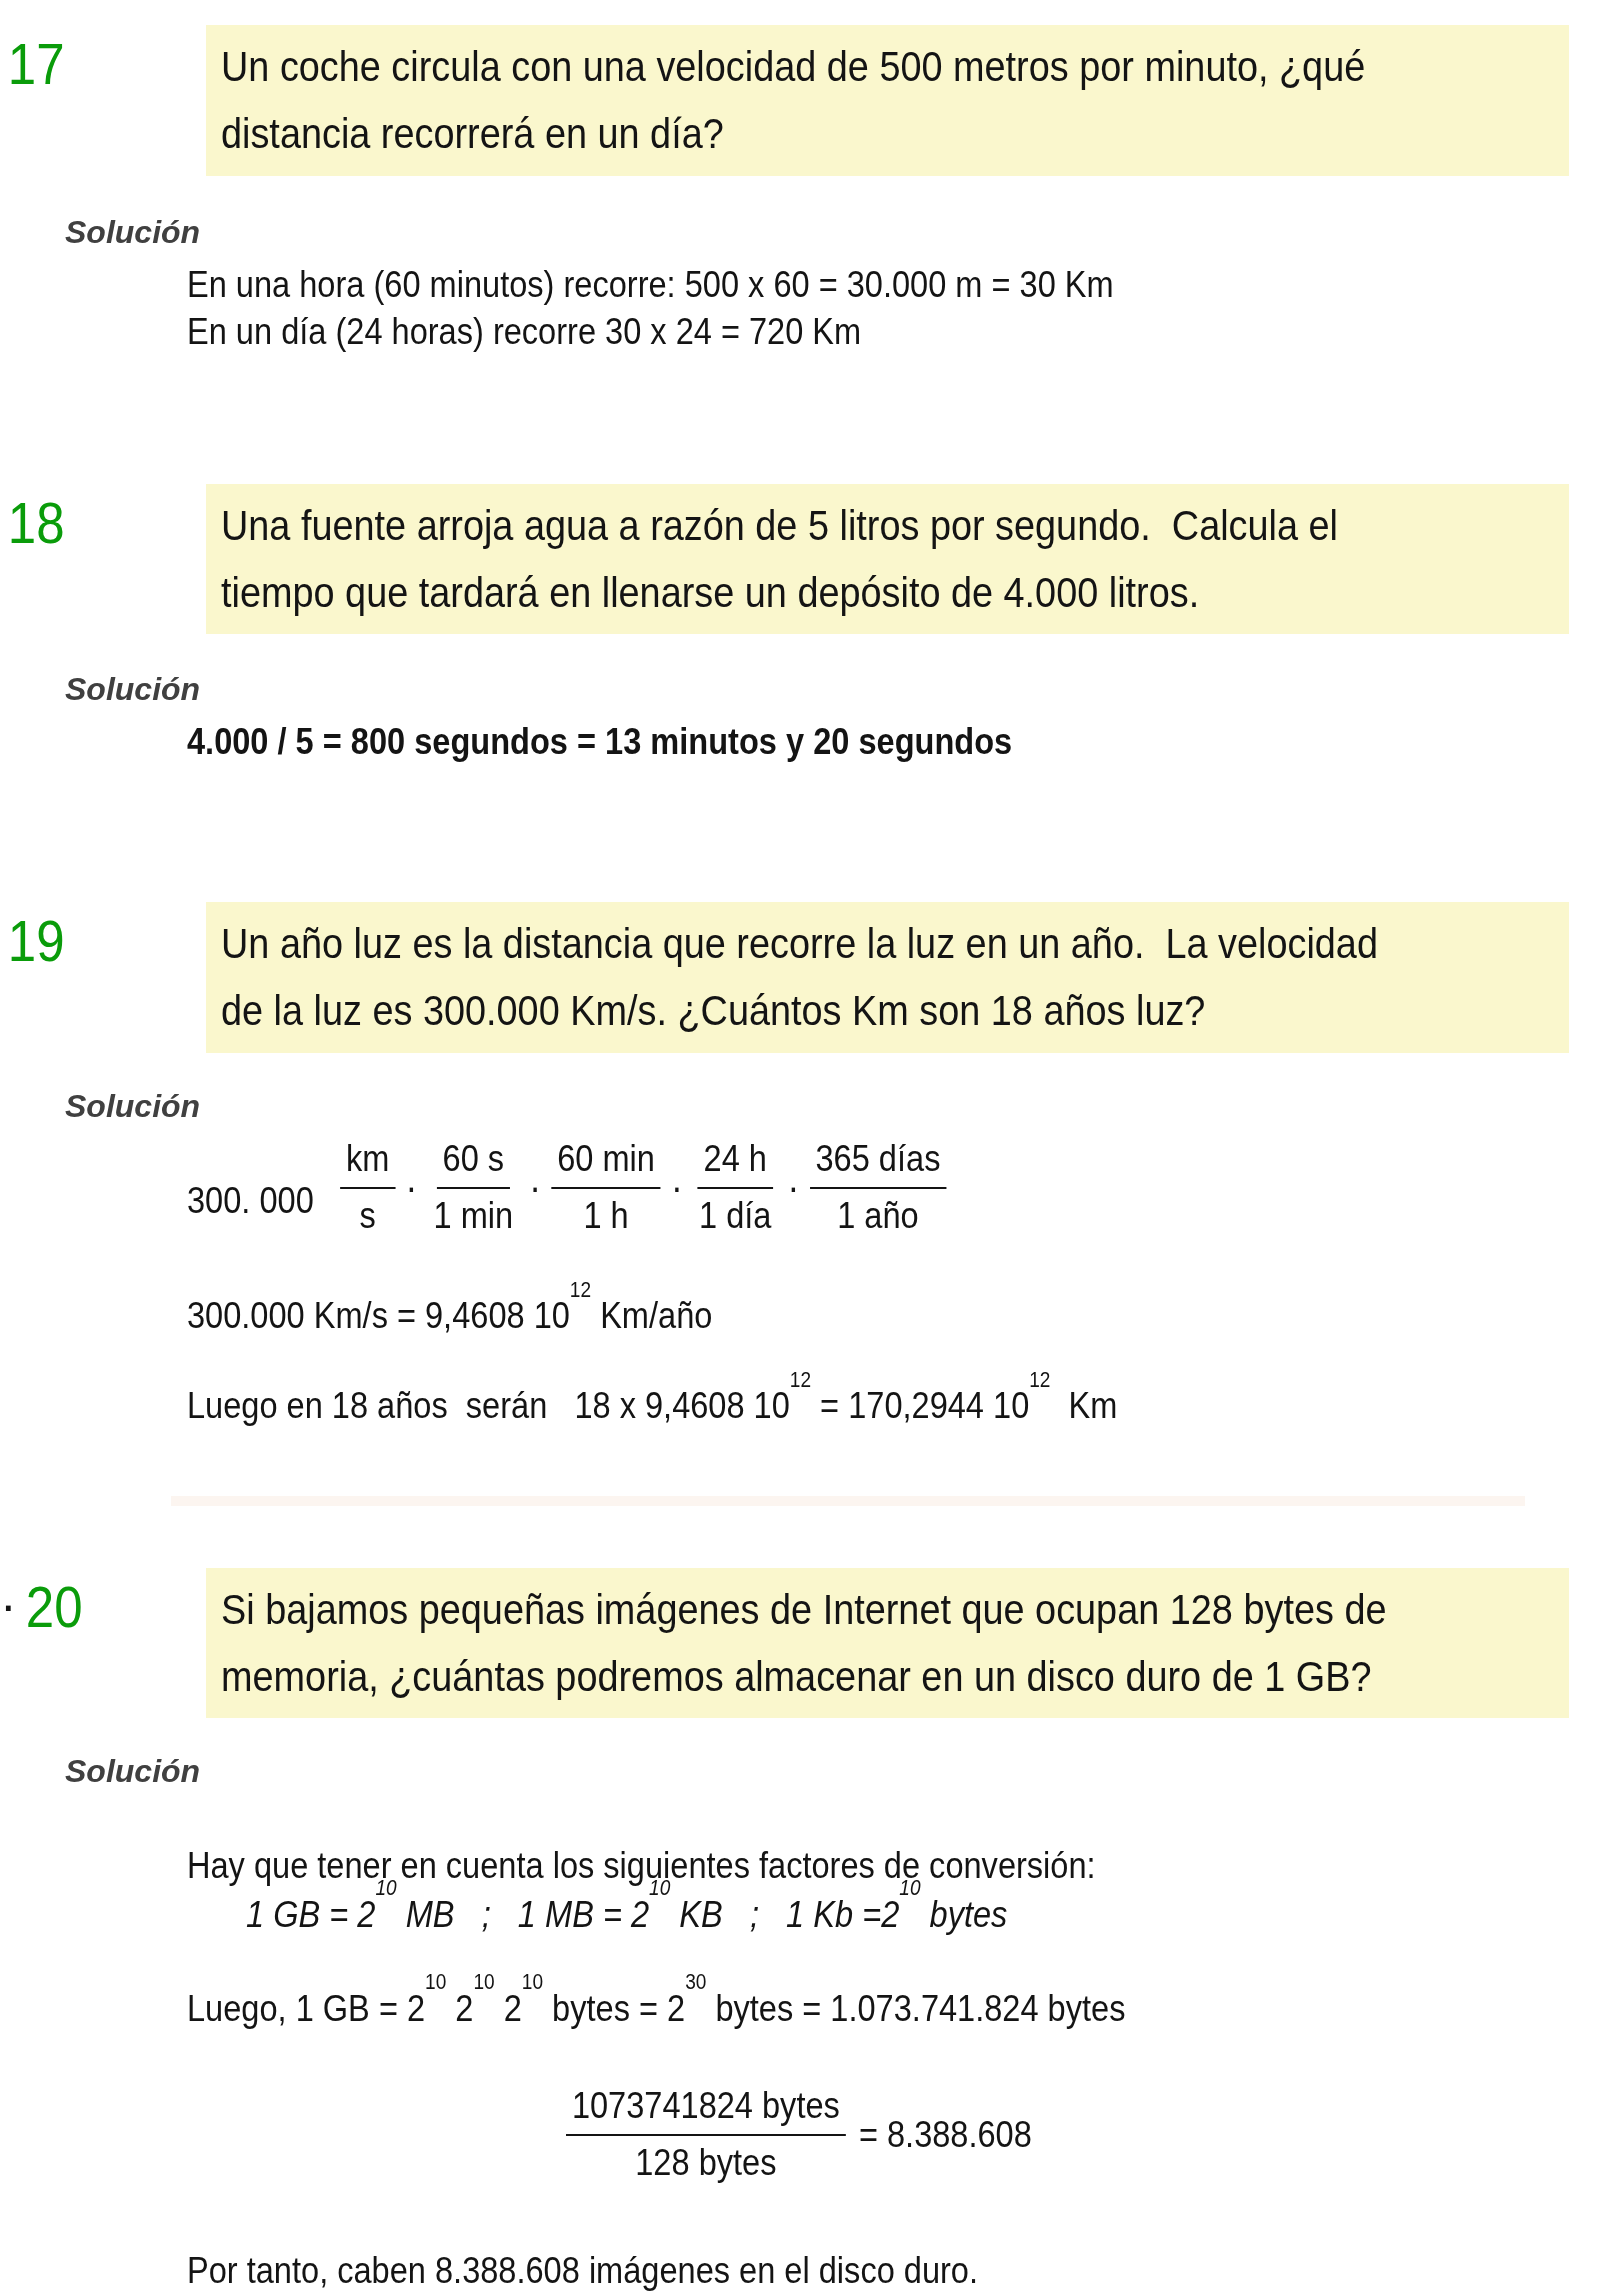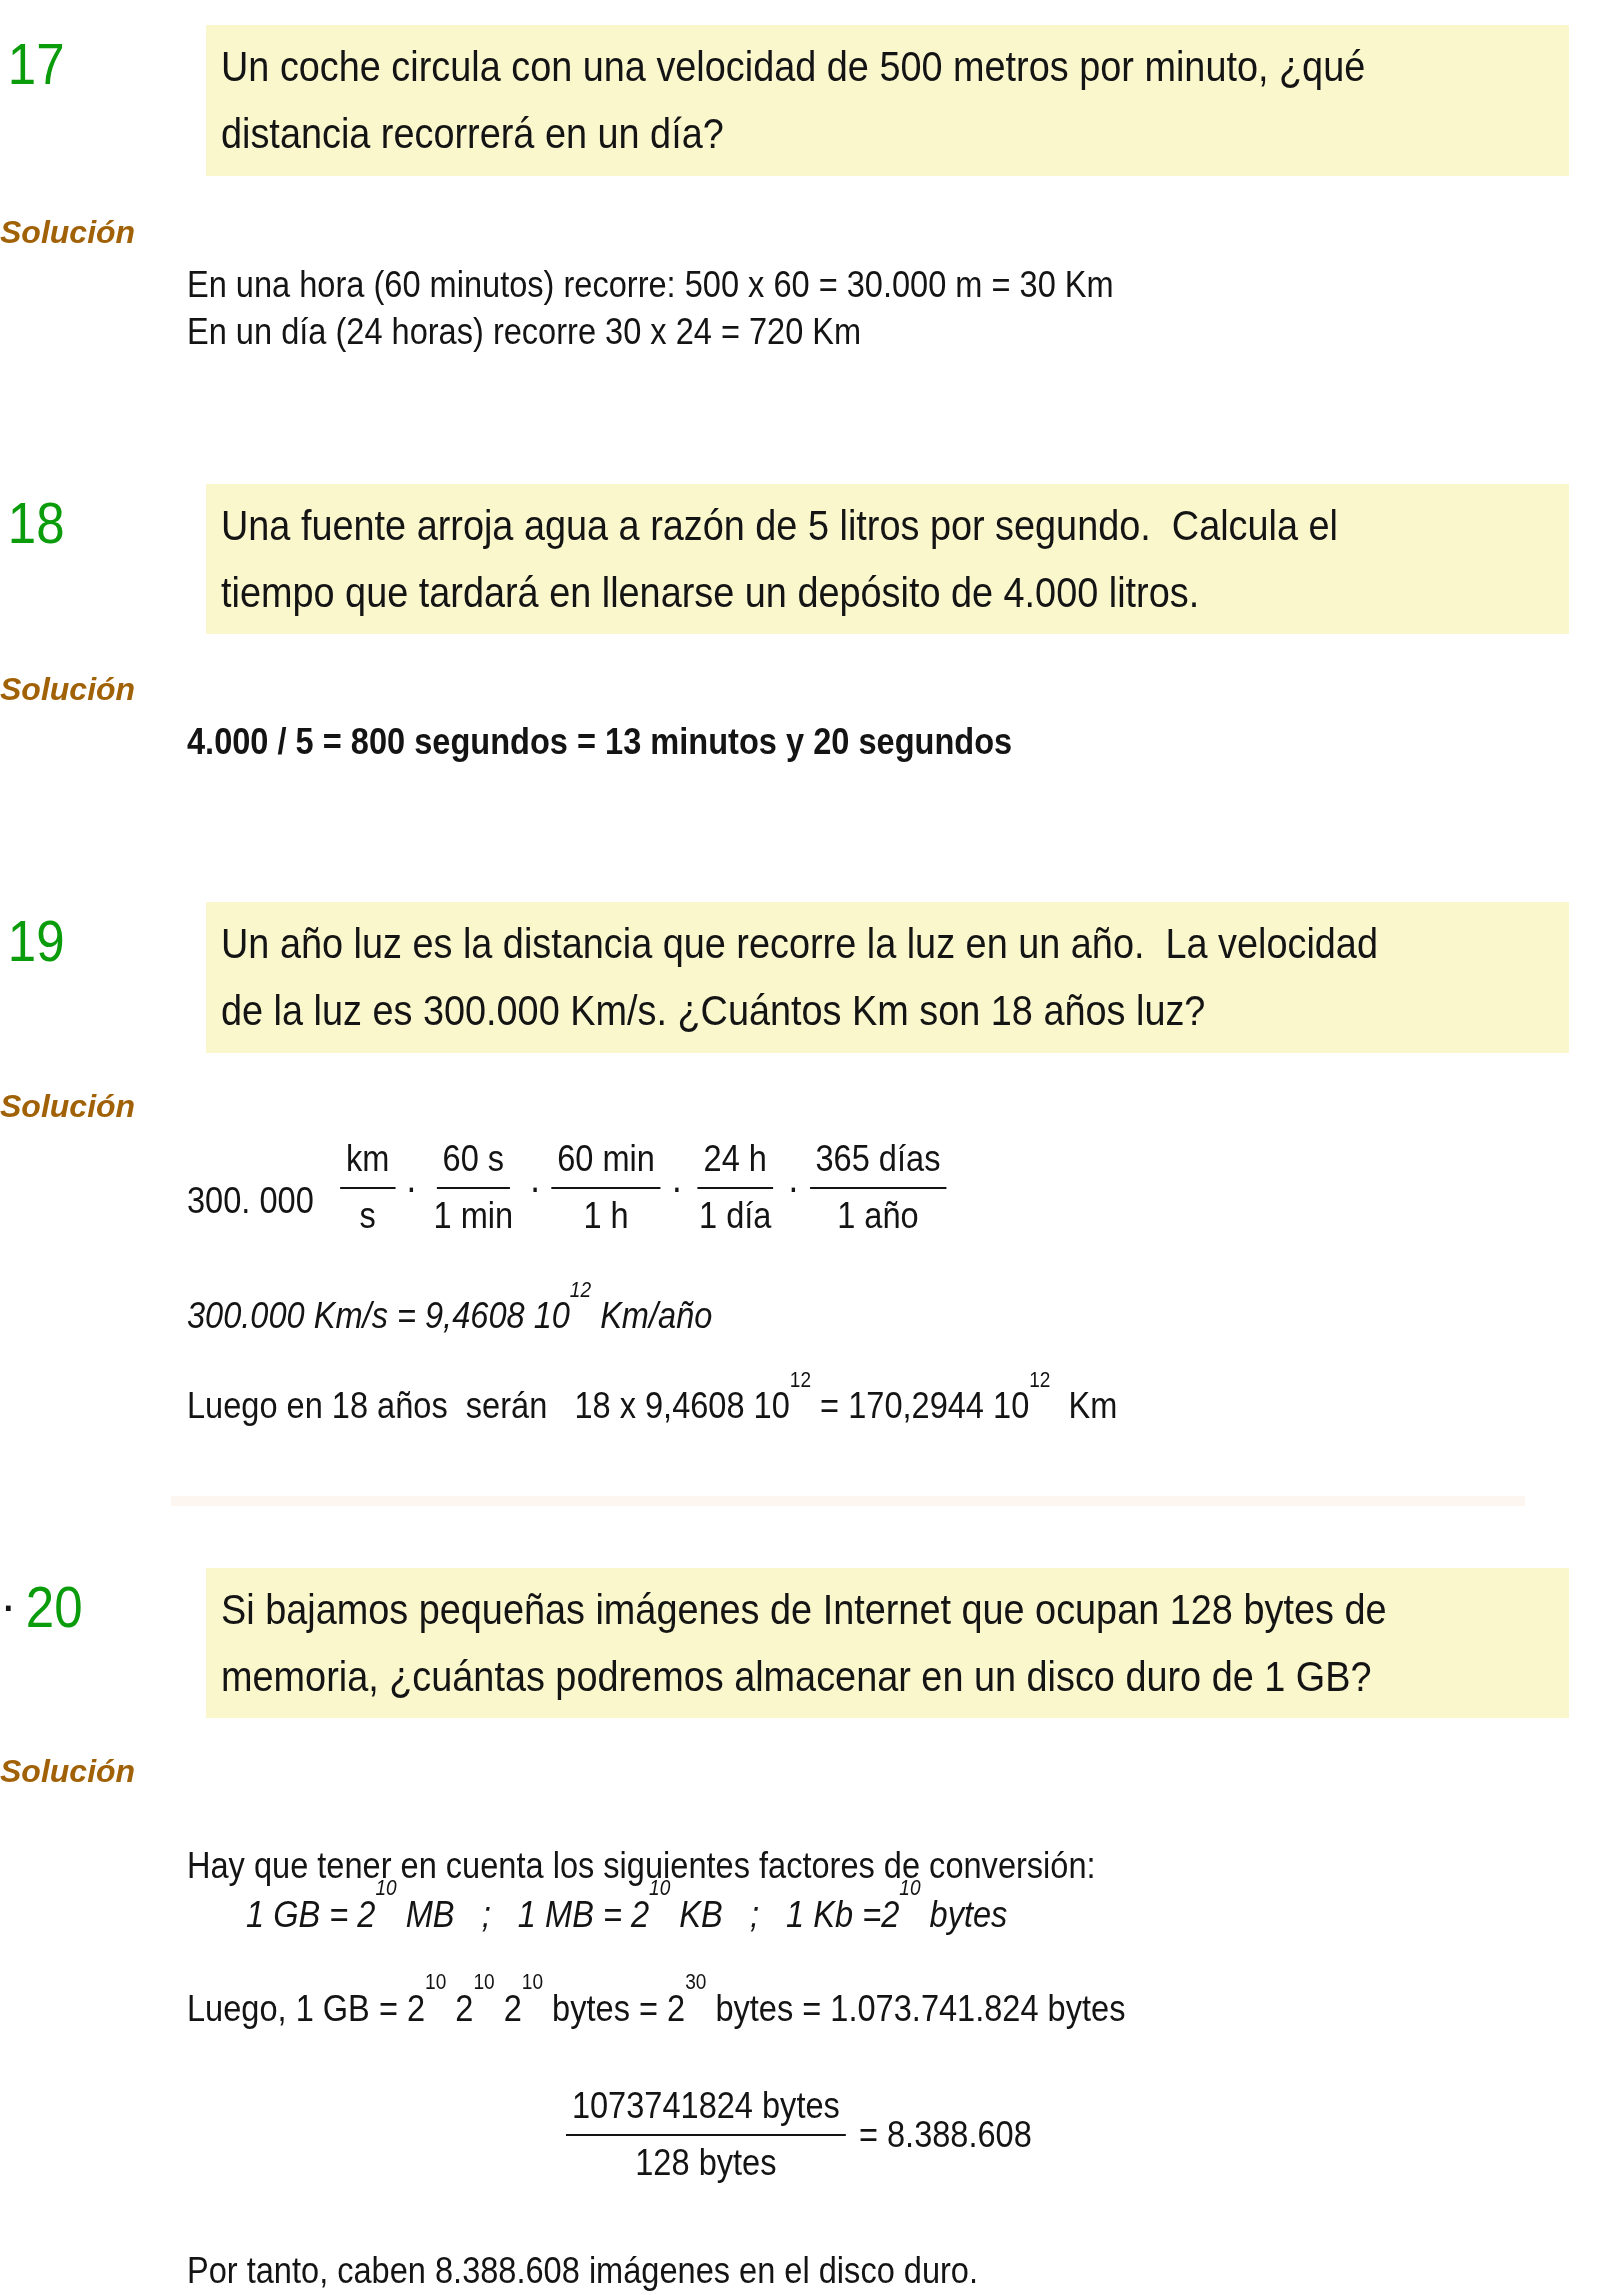--- a/index.html
+++ b/index.html
@@ -43,25 +43,26 @@
   .statement {
     flex: 1 1 auto;
     margin-right: 40px;
     background: #faf7cd;
     padding: 8.3px 8.3px 8.3px 15px;
     text-decoration: underline;
   }
   .p-line { font-size: 43px; line-height: 67px; white-space: nowrap; }
 
   .sol-label {
+    margin-left: 65px;
     font-size: 32px;
     line-height: 37px;
     font-style: italic;
     font-weight: bold;
-    color: #a16207;
+    color: #404040;
     white-space: nowrap;
   }
   .sol-body { margin-left: 187px; font-size: 37px; }
   .s-line { line-height: 47px; white-space: nowrap; }
 
   sup.sup {
     font-size: 21.7px;
     line-height: 0;
     position: relative;
     top: -18.3px;
@@ -100,21 +101,21 @@
   
   #ex17 { padding-top: 25px; }
   #sol-label-17 { margin-top: 38px; }
   #sol-body-17 { margin-top: 10px; }
   #ex18 { margin-top: 129px; }
   #sol-label-18 { margin-top: 37px; }
   #sol-body-18 { margin-top: 10px; font-weight: bold; }
   #ex19 { margin-top: 137px; }
   #sol-label-19 { margin-top: 35px; }
   #formula-19 { margin-top: 13.3px; }
-  #line-kmyear { margin-top: 55px; font-style: italic; }
+  #line-kmyear { margin-top: 55px; }
   #line-18years { margin-top: 43px; }
   #divider { margin-top: 67px; }
   #ex20 { margin-top: 62px; }
   #sol-label-20 { margin-top: 35px; }
   #sol20-intro { margin-top: 52px; }
   #sol20-factors { margin-top: 1.7px; margin-left: 59px; font-style: italic; }
   #sol20-luego { margin-top: 47px; }
   #sol20-fracrow { margin-top: 53px; margin-left: 379px; }
   #sol20-final { margin-top: 63px; }
 </style>

